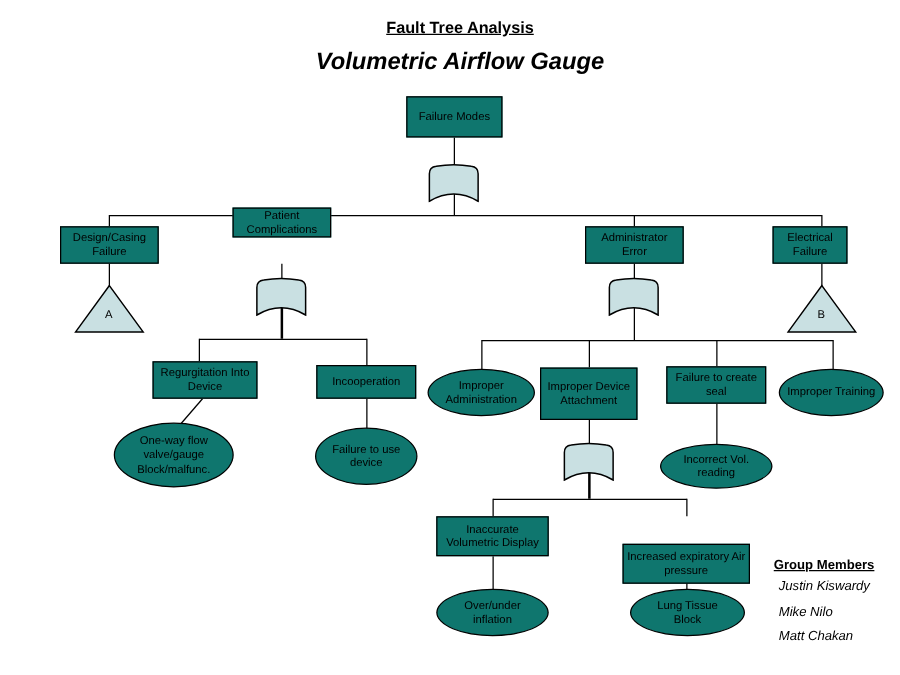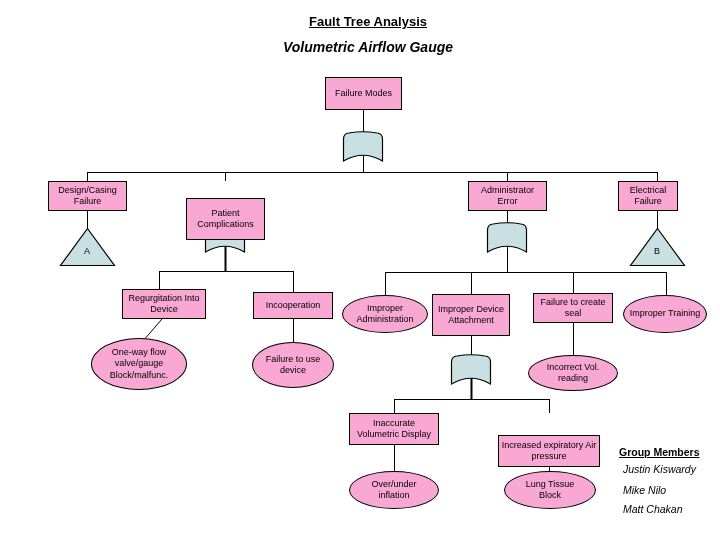--- a/index.html
+++ b/index.html
@@ -7,25 +7,25 @@
     position:relative;width:720px;height:540px;background:#fff;overflow:hidden;
     font-family:"Liberation Sans", sans-serif;color:#000;
   }
   #wires{position:absolute;left:0;top:0;z-index:1;}
   .title{
     position:absolute;left:188px;top:14px;width:360px;text-align:center;
     font-size:13px;font-weight:bold;text-decoration:underline;z-index:3;
   }
   .subtitle{
     position:absolute;left:188px;top:39px;width:360px;text-align:center;
-    font-size:14px;font-weight:bold;font-style:italic;z-index:3;
+    font-size:19px;font-weight:bold;font-style:italic;z-index:3;
   }
   .node{
     position:absolute;z-index:2;display:flex;align-items:center;justify-content:center;
-    text-align:center;font-size:9px;line-height:1.25;background:#f9a8d4;
+    text-align:center;font-size:9px;line-height:1.25;background:#0f766e;
     border:1px solid #000;box-sizing:border-box;padding:1px 2px;
   }
   .ellipse{border-radius:50%;}
   .gate,.transfer{position:absolute;z-index:2;}
   .transfer-label{
     position:absolute;z-index:3;font-size:9px;text-align:center;width:56px;
   }
   .gm-heading{
     position:absolute;z-index:3;font-size:10.5px;font-weight:bold;text-decoration:underline;
   }
@@ -105,21 +105,21 @@
     <path d="M28.5,1.5 L55.5,38.5 L1.5,38.5 Z" fill="#c9e0e2" stroke="#000" stroke-width="1.2"></path>
   </svg>
   <div class="transfer-label" style="left:629px;top:246px">B</div>
 
   <div class="node" style="left:325px;top:77px;width:77px;height:33px">
     <span class="lbl">Failure Modes</span>
     </div>
   <div class="node" style="left:48px;top:181px;width:79px;height:30px">
     <span class="lbl">Design/Casing Failure</span>
     </div>
-  <div class="node" style="left:186px;top:198px;width:79px;height:42px">
+  <div class="node" style="left:186px;top:166px;width:79px;height:24px">
     <span class="lbl">Patient Complications</span>
     </div>
   <div class="node" style="left:468px;top:181px;width:79px;height:30px">
     <span class="lbl">Administrator Error</span>
     </div>
   <div class="node" style="left:618px;top:181px;width:60px;height:30px">
     <span class="lbl">Electrical Failure</span>
     </div>
   <div class="node" style="left:122px;top:289px;width:84px;height:30px">
     <span class="lbl">Regurgitation Into Device</span>

